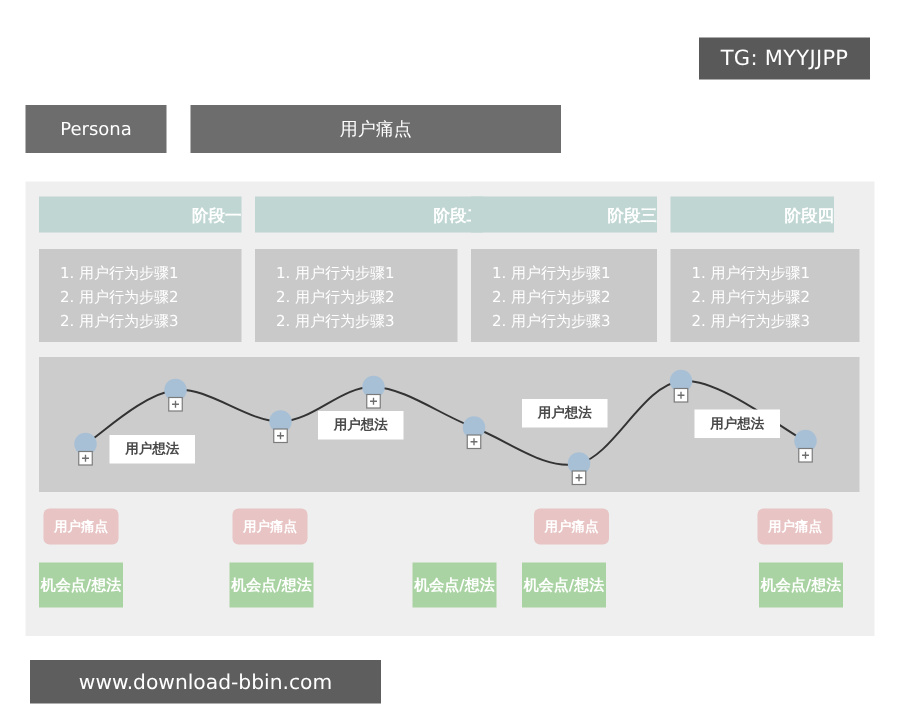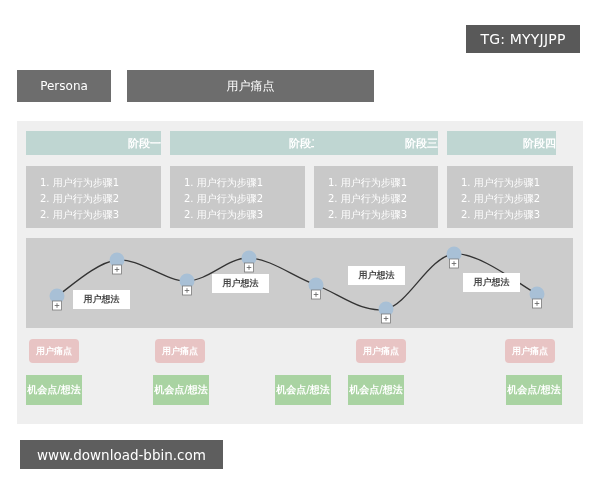--- a/index.html
+++ b/index.html
@@ -28,21 +28,21 @@
     font-size: 14px;
     letter-spacing: .2px;
     display: flex;
     align-items: center;
     justify-content: center;
   }
   .footer-tag {
     position: absolute;
     left: 20px;
     top: 440px;
-    width: 203px;
+    width: 234px;
     height: 29px;
     background: #5e5e5e;
     color: #ffffff;
     font-size: 13.5px;
     display: flex;
     align-items: center;
     justify-content: center;
   }
 
   

